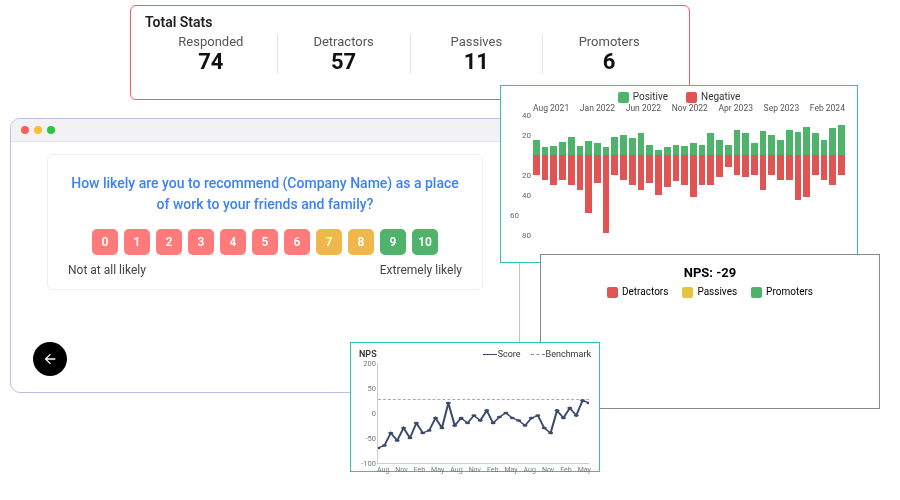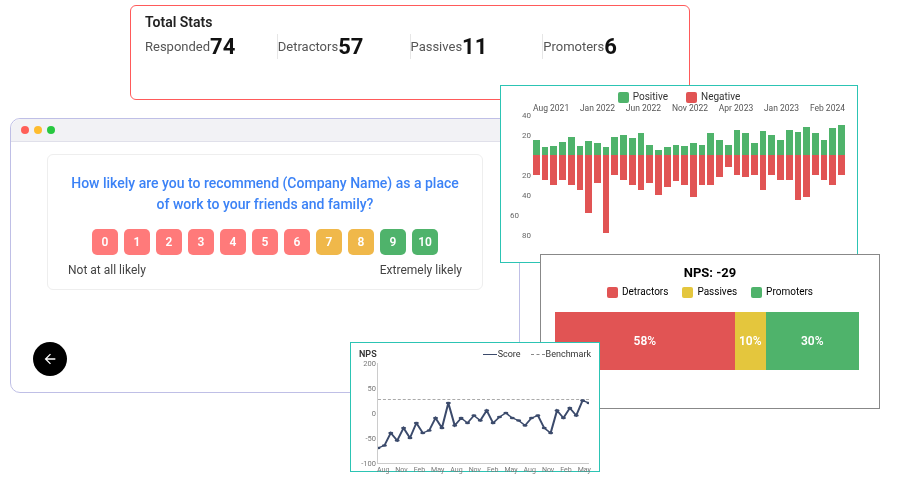--- a/index.html
+++ b/index.html
@@ -2,21 +2,21 @@
 <html><head>
 <meta charset="utf-8">
 <style>
 html,body{margin:0;padding:0;font-family:-apple-system,BlinkMacSystemFont,"Segoe UI",Roboto,Arial,sans-serif;background:#fff;}
 body{position:relative;width:900px;height:500px;overflow:hidden;}
 
 
 .stats-card{position:absolute;left:130px;top:5px;width:560px;height:95px;border:1px solid #ff5a5a;border-radius:6px;box-sizing:border-box;padding:8px 14px;}
 .stats-title{font-size:14px;font-weight:600;color:#222;margin-bottom:4px;}
 .stats-row{display:flex;justify-content:space-between;}
-.stats-cell{flex:1;display:flex;flex-direction:row;align-items:center;position:relative;}
+.stats-cell{flex:1;display:flex;flex-direction:column;align-items:center;position:relative;}
 .stats-cell:not(:first-child){border-left:1px solid #e6e6e6;}
 .stat-label{font-size:13px;color:#555;}
 .stat-value{font-size:22px;font-weight:700;color:#111;}
 
 
 .survey-window{position:absolute;left:10px;top:118px;width:510px;height:275px;border:1px solid #bfbfe6;border-radius:10px;box-sizing:border-box;}
 .title-bar{height:22px;background:#f2f2f5;border-bottom:1px solid #e0e0ea;border-radius:10px 10px 0 0;display:flex;align-items:center;padding-left:10px;gap:5px;}
 .dot{width:8px;height:8px;border-radius:50%;}
 .dot.r{background:#ff5f57;} .dot.y{background:#febc2e;} .dot.g{background:#28c840;}
 .survey-body{display:flex;flex-direction:column;align-items:center;padding:12px 36px 0 36px;}
@@ -126,21 +126,21 @@
   <div class="legend">
     <span><span class="swatch" style="background:#4fb36b"></span><span>Positive</span></span>
     <span><span class="swatch" style="background:#e15454"></span><span>Negative</span></span>
   </div>
   <div class="posneg-ticks">
     <span>Aug 2021</span>
     <span>Jan 2022</span>
     <span>Jun 2022</span>
     <span>Nov 2022</span>
     <span>Apr 2023</span>
-    <span>Jan 2023</span>
+    <span>Sep 2023</span>
     <span>Feb 2024</span>
   </div>
   <div class="posneg-plot">
     <div class="posneg-axis" id="pn-y">
         <span style="position: absolute; right: 2px; top: 0%; transform: translateY(-50%);">40</span>
         <span style="position: absolute; right: 2px; top: 16.7%; transform: translateY(-50%);">20</span>
         <span style="position: absolute; right: 2px; top: 50%; transform: translateY(-50%);">20</span>
         <span style="position: absolute; right: 2px; top: 66.7%; transform: translateY(-50%);">40</span>
         <span style="position: absolute; right: 14px; top: 83.3%; transform: translateY(-50%);">60</span>
         <span style="position: absolute; right: 2px; top: 100%; transform: translateY(-50%);">80</span>
@@ -330,25 +330,20 @@
   </div>
 </div>
 
 <div class="nps-card">
   <div class="nps-title">NPS: -29</div>
   <div class="nps-legend">
     <span><span class="swatch" style="background:#e15454"></span><span>Detractors</span></span>
     <span><span class="swatch" style="background:#e4c63d"></span><span>Passives</span></span>
     <span><span class="swatch" style="background:#4fb36b"></span><span>Promoters</span></span>
   </div>
-  <div class="nps-stack" id="nps-stack">
-      <div class="nps-seg" style="flex: 0 0 58%; background: rgb(225, 84, 84);">58%</div>
-      <div class="nps-seg" style="flex: 0 0 10%; background: rgb(228, 198, 61);">10%</div>
-      <div class="nps-seg" style="flex: 0 0 30%; background: rgb(79, 179, 107);">30%</div>
-    </div>
 </div>
 
 <div class="line-card">
   <div class="line-head">
     <span>NPS</span>
     <span class="line-legend">
       <span class="ll-item">
           <span class="ll-line"></span>
           <span>Score</span>
         </span>

